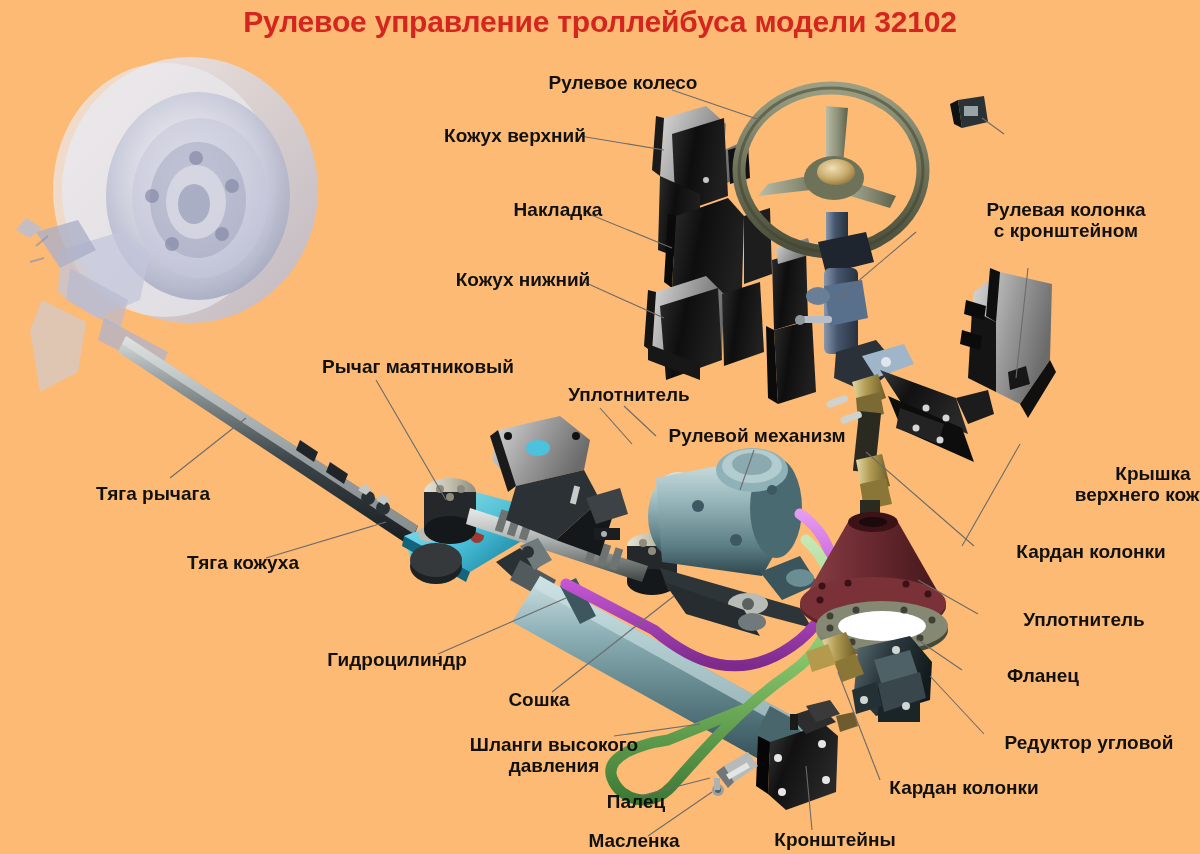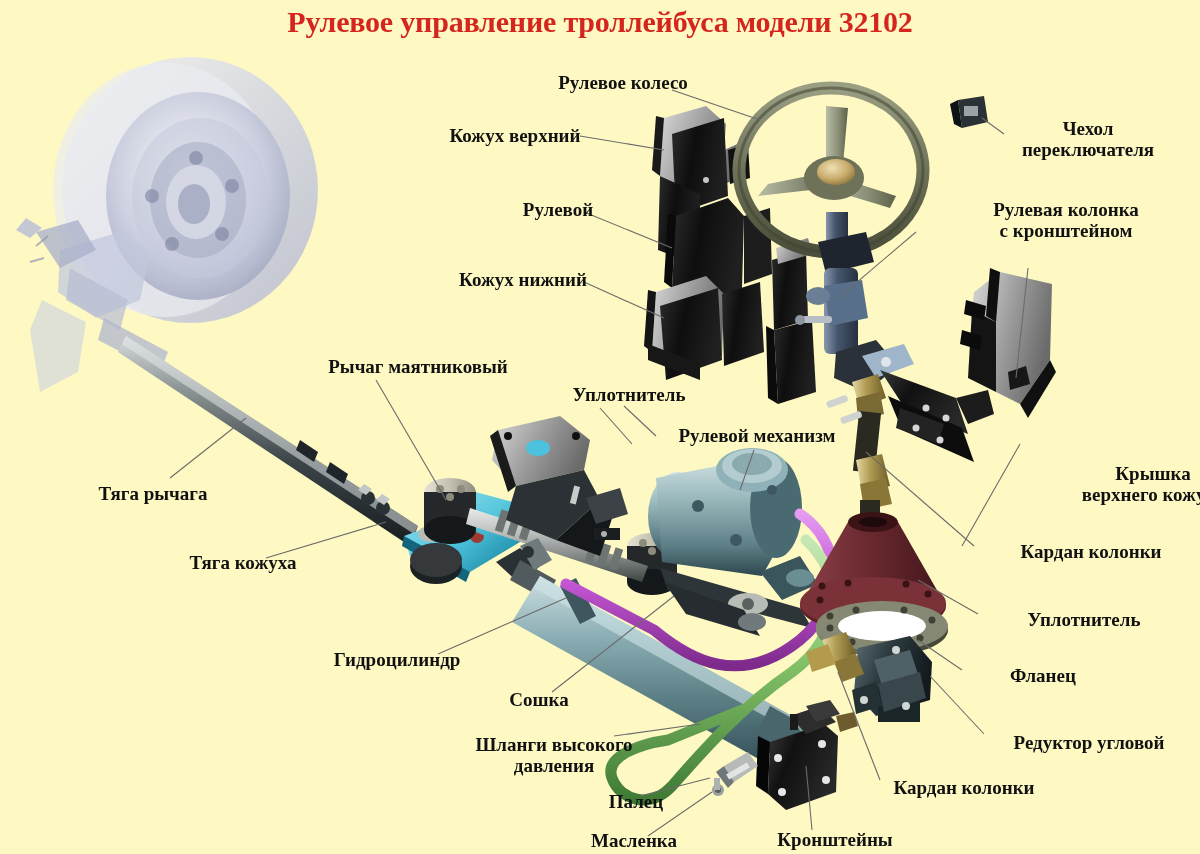--- a/index.html
+++ b/index.html
@@ -1,19 +1,19 @@
 <!DOCTYPE html>
 <html lang="ru"><head>
 <meta charset="utf-8">
 <title>Рулевое управление троллейбуса модели 32102</title>
 <style>
   html,body{margin:0;padding:0;background:#ffffff;}
   body{font-family:"Liberation Sans","DejaVu Sans",sans-serif;}
   #stage{
-    position:relative;width:1200px;height:854px;background:#fef9c3;overflow:hidden;font-family:Liberation Serif, serif;
+    position:relative;width:1200px;height:854px;background:#fdba74;overflow:hidden;
   }
   #title{
     position:absolute;left:0;top:0;width:1200px;height:44px;
     display:flex;align-items:center;justify-content:center;
     font-size:30px;font-weight:bold;color:#d5251f;letter-spacing:-0.2px;
     white-space:nowrap;
   }
   .lbl{
     position:absolute;font-weight:bold;color:#111111;line-height:1.12;
     white-space:pre;font-size:19px;margin-left:31px;
@@ -472,26 +472,24 @@
       <path class="leader" d="M614 736 L700 724"></path>
       <path class="leader" d="M640 796 L710 778"></path>
       <path class="leader" d="M648 836 L712 792"></path>
     </g>
   </svg>
 
   <div class="lbl c" style="left:592px;top:72px;transform:translateX(-50%);">Рулевое колесо</div>
 
   <div class="lbl c" style="left:484px;top:125px;transform:translateX(-50%);">Кожух верхний</div>
 
-  <div class="lbl c" style="left:527px;top:199px;transform:translateX(-50%);">Рулевой</div>
+  <div class="lbl c" style="left:527px;top:199px;transform:translateX(-50%);">Накладка</div>
 
   <div class="lbl c" style="left:492px;top:269px;transform:translateX(-50%);">Кожух нижний</div>
 
-  <div class="lbl c" style="left:1057px;top:118px;transform:translateX(-50%);">Чехол
-переключателя</div>
 
   <div class="lbl c" style="left:1122px;top:463px;transform:translateX(-50%);">Крышка
 верхнего кожуха</div>
 
   <div class="lbl c" style="left:1035px;top:199px;transform:translateX(-50%);">Рулевая колонка
 с кронштейном</div>
 
   <div class="lbl c" style="left:1060px;top:541px;transform:translateX(-50%);">Кардан колонки</div>
 
   <div class="lbl c" style="left:1053px;top:609px;transform:translateX(-50%);">Уплотнитель</div>

